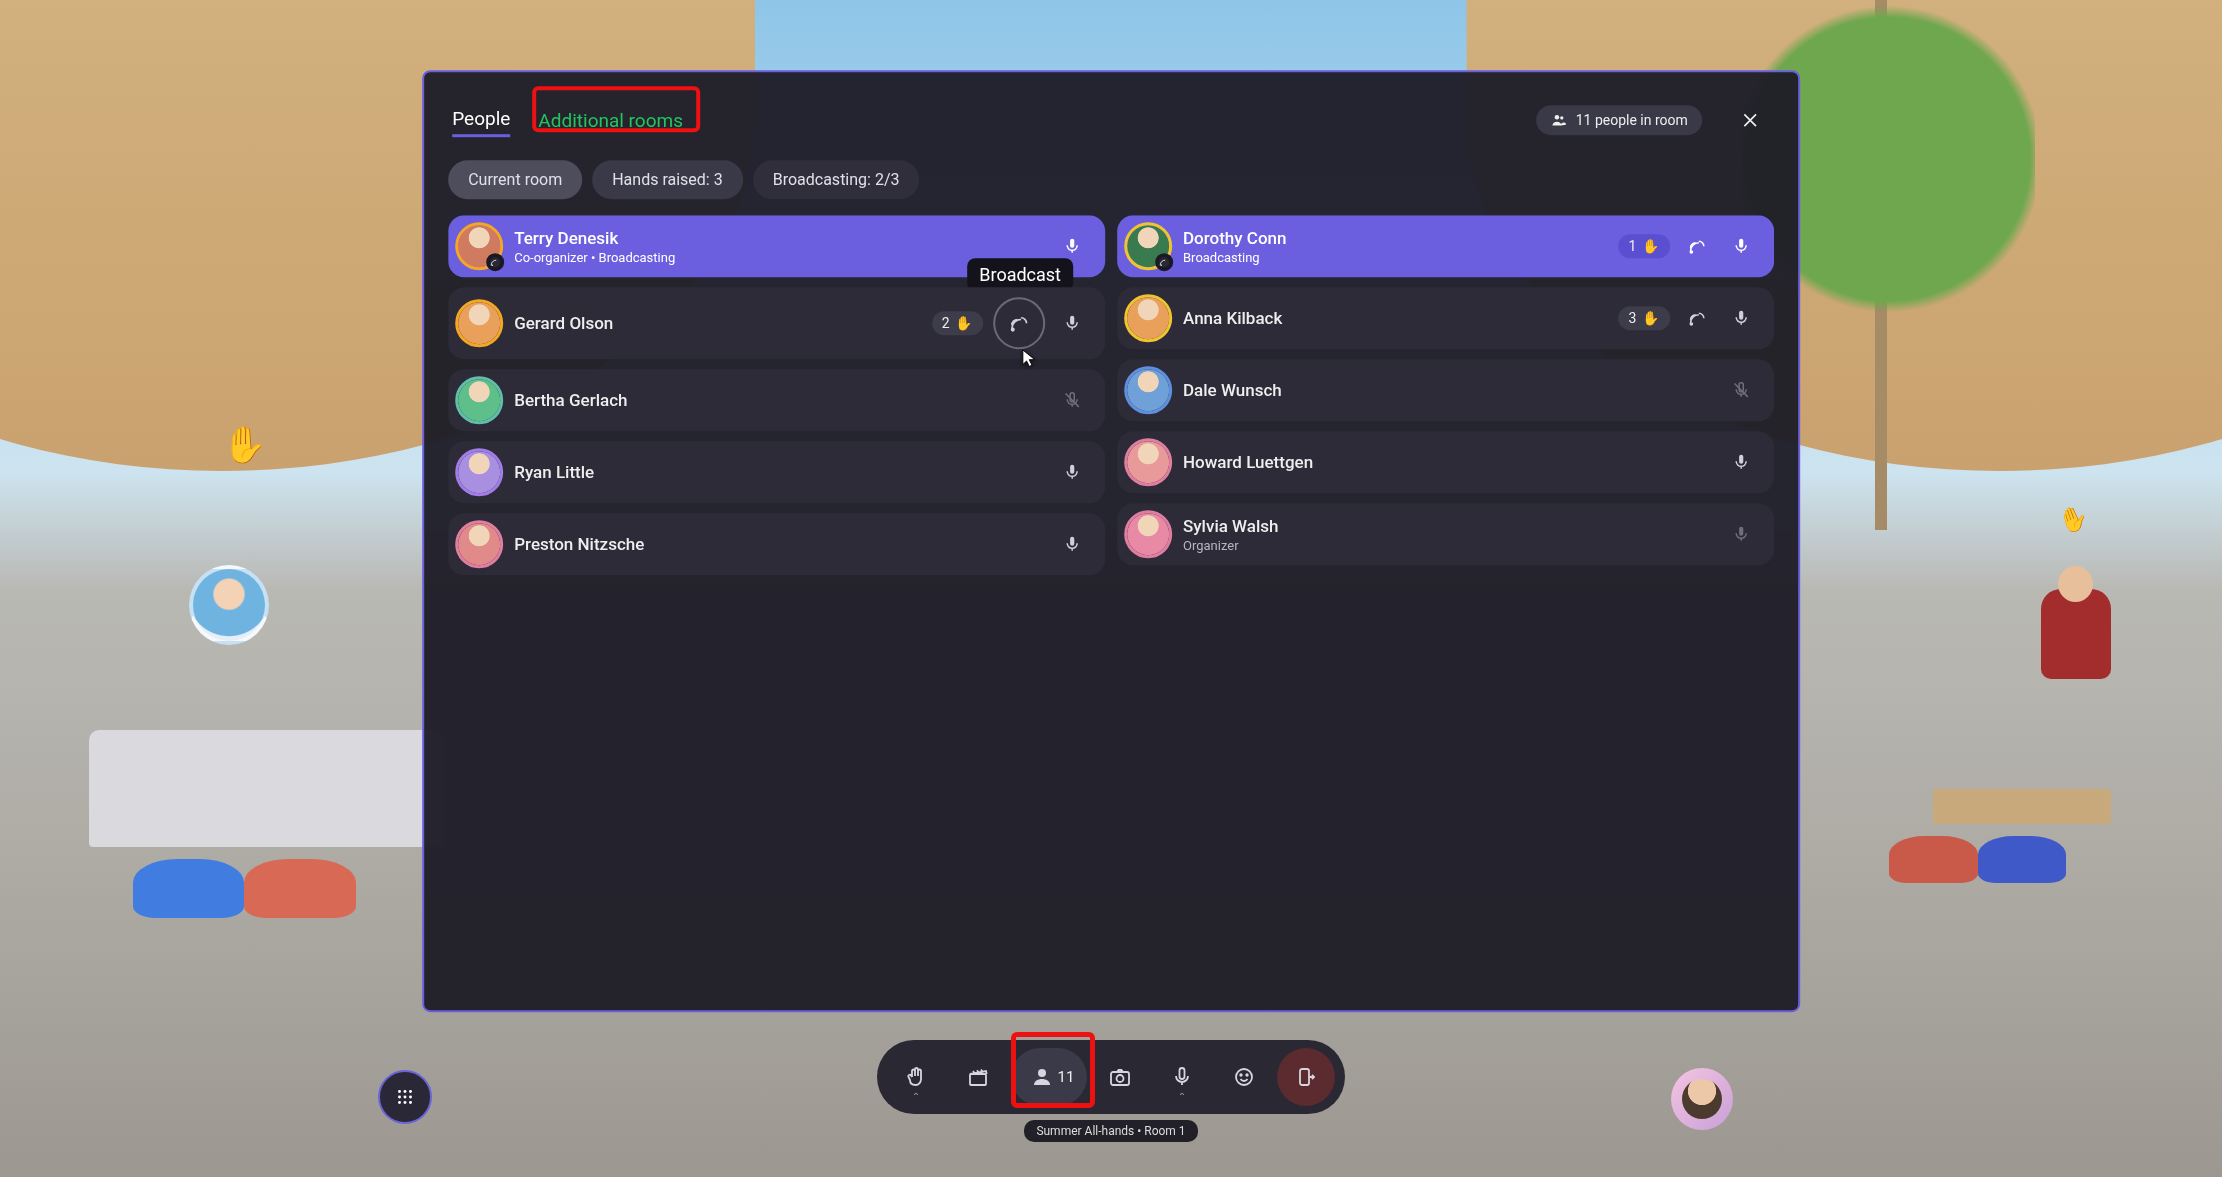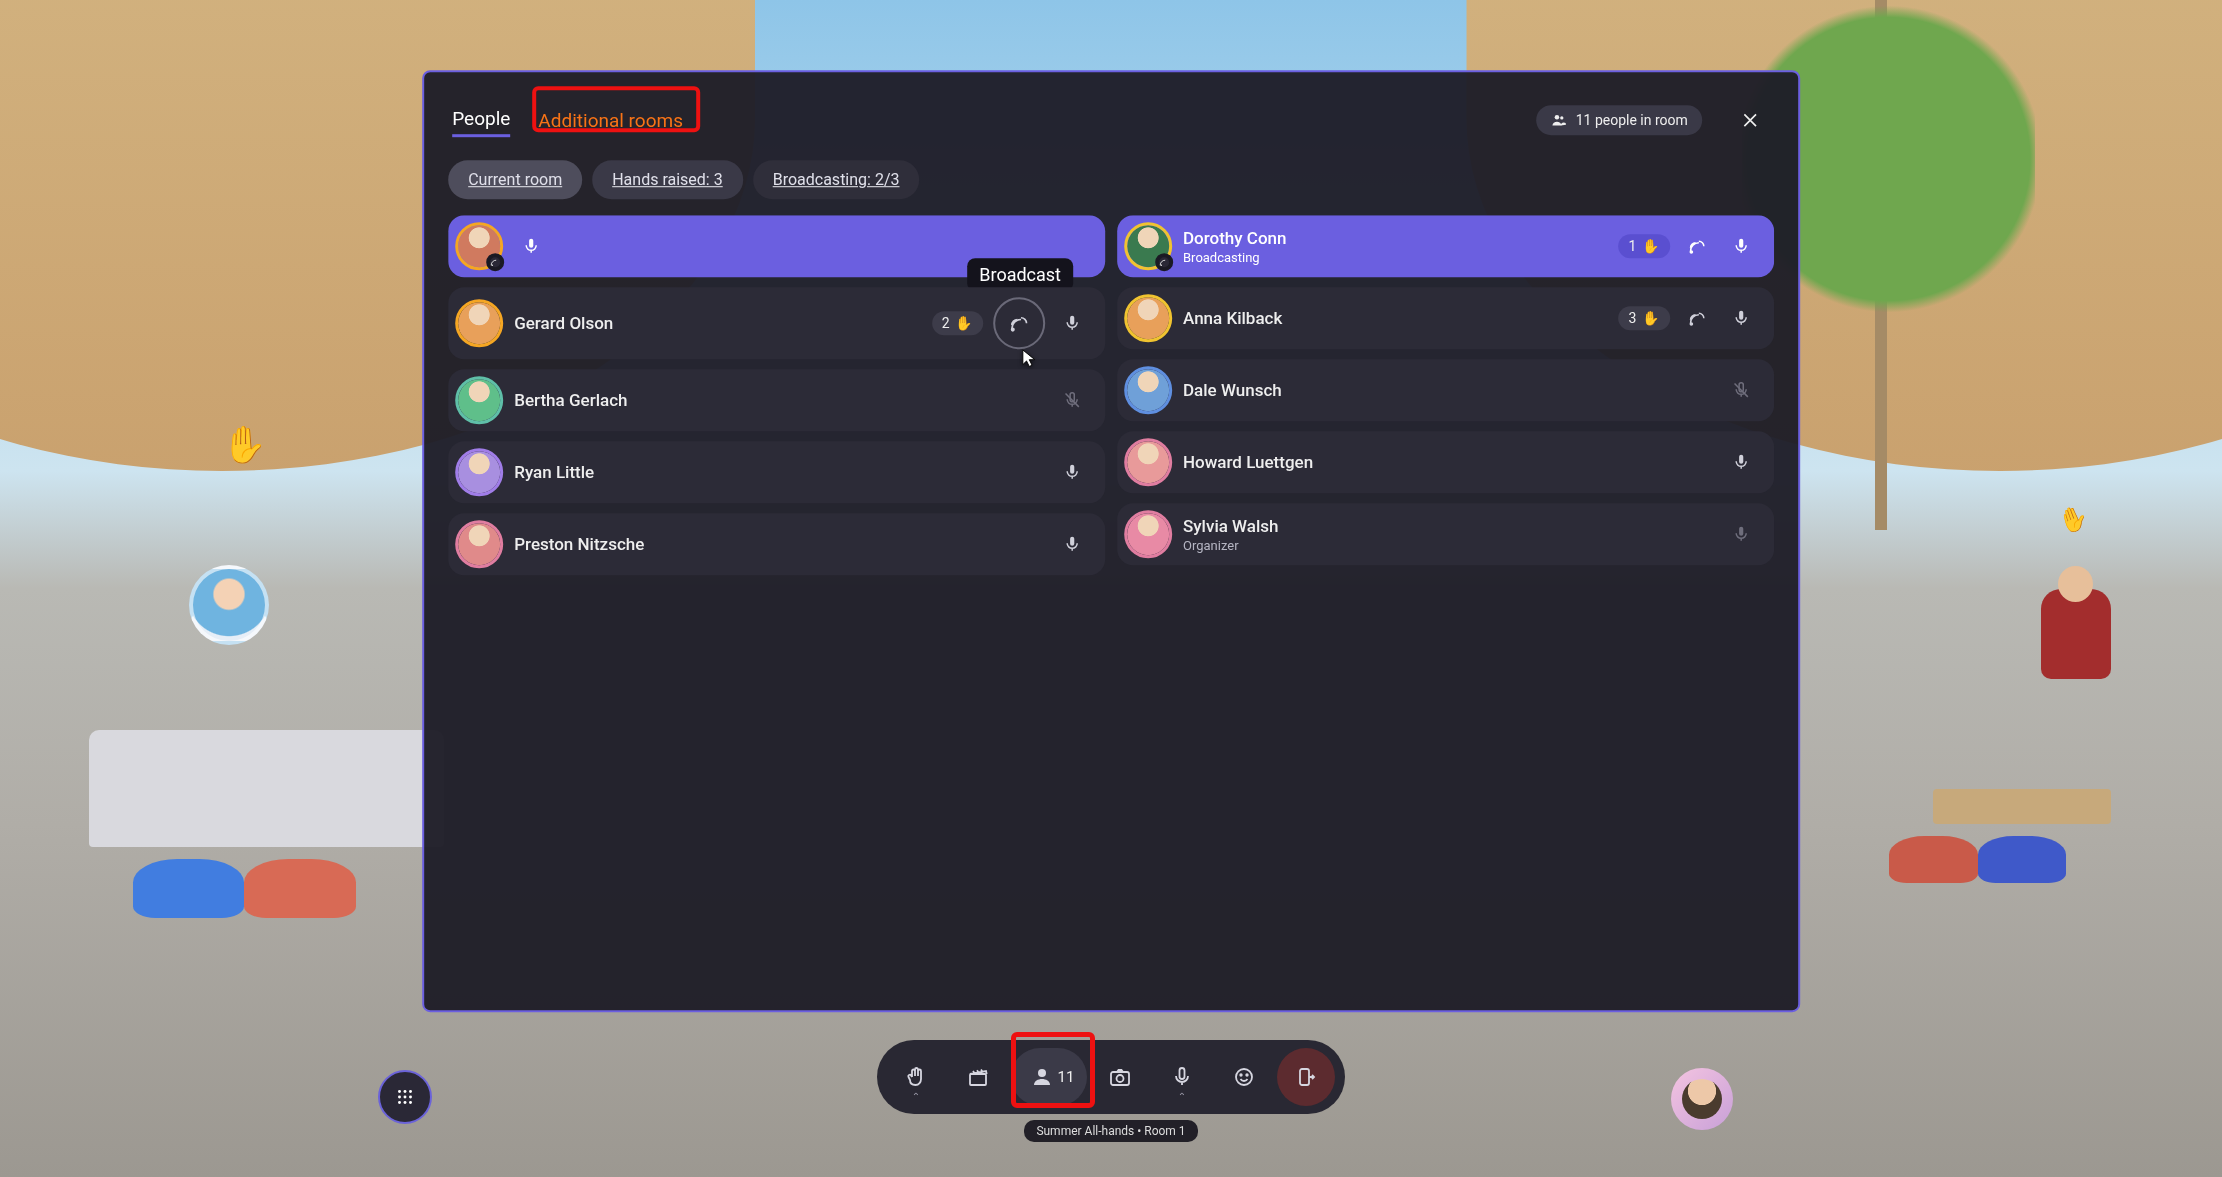--- a/index.html
+++ b/index.html
@@ -83,41 +83,41 @@
     border: 2px solid #6b5fe0;
     border-radius: 8px;
     padding: 24px 24px 20px 24px;
     color: #e8e8ee;
     display:flex; flex-direction:column;
   }
 
   .panel-header {
     display:flex; align-items:center; gap:28px; position:relative; padding:4px 4px 16px 4px;
   }
-  .tab { font-size:19px; color:#f97316; padding:4px 0; cursor:pointer;}
+  .tab { font-size:19px; color:#22c55e; padding:4px 0; cursor:pointer;}
   .tab.active { color:#fff; border-bottom:3px solid #6b5fe0; }
   .tab-highlight-box {
     position:absolute; border:4px solid #e11; border-radius:6px;
     pointer-events:none;
   }
   .room-count-badge {
     margin-left:auto;
     display:flex; align-items:center; gap:8px;
     background:#3a3947; color:#eee;
     padding:6px 14px; border-radius:18px; font-size:14px;
   }
   .room-count-badge svg{width:18px;height:18px;}
   .close-btn {
     width:40px;height:40px;border-radius:50%;
     display:flex;align-items:center;justify-content:center;
     color:#eee; cursor:pointer;
   }
   .close-btn svg{width:20px;height:20px;stroke:#eee;stroke-width:2;fill:none;}
 
-  .chips { display:flex; gap:10px; padding:4px 0 16px 0;text-decoration:underline; }
+  .chips { display:flex; gap:10px; padding:4px 0 16px 0; }
   .chip {
     background:#3a3947; color:#e0e0ea;
     padding:10px 20px; border-radius:22px; font-size:16px;
     cursor:pointer;
   }
   .chip.active { background:#4e4d5c; }
   .chip.light { background:#2f2e3a; }
 
   .columns { display:flex; gap:12px; flex:1; overflow:hidden;}
   .col { flex:1; display:flex; flex-direction:column; gap:10px; }
@@ -284,20 +284,24 @@
           <div class="avatar ring-orange">
             <div class="ring"></div>
             <div class="face" style="background: radial-gradient(circle at 50% 30%, #f0d5b8 28%, #d07a5f 30%)"></div>
             <div class="badge">
               <svg viewBox="0 0 24 24" fill="#fff">
                 <circle cx="12" cy="12" r="10" fill="#2a2836"></circle>
                 <path d="M4 18a10 10 0 0110-10" stroke="#fff" stroke-width="1.6" fill="none"></path>
                 <circle cx="6" cy="18" r="1.5"></circle>
               </svg>
             </div>
+          </div>
+          <div class="text">
+            <div class="name">Terry Denesik</div>
+            <div class="sub">Co-organizer • Broadcasting</div>
           </div>
           <div class="controls">
             <div class="icon-btn hl">
               <svg viewBox="0 0 24 24" fill="currentColor">
                 <rect x="9.5" y="3" width="5" height="11" rx="2.5"></rect>
                 <path fill="none" stroke="currentColor" stroke-width="1.8" d="M6 11a6 6 0 0012 0M12 17v3"></path>
               </svg>
             </div>
           </div>
           <div class="tooltip" style="right: 32px; bottom: -14px;">Broadcast</div>

